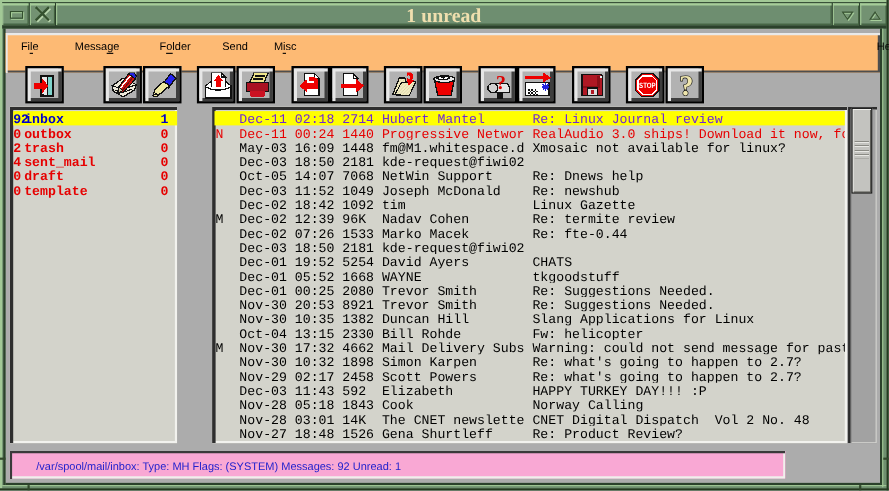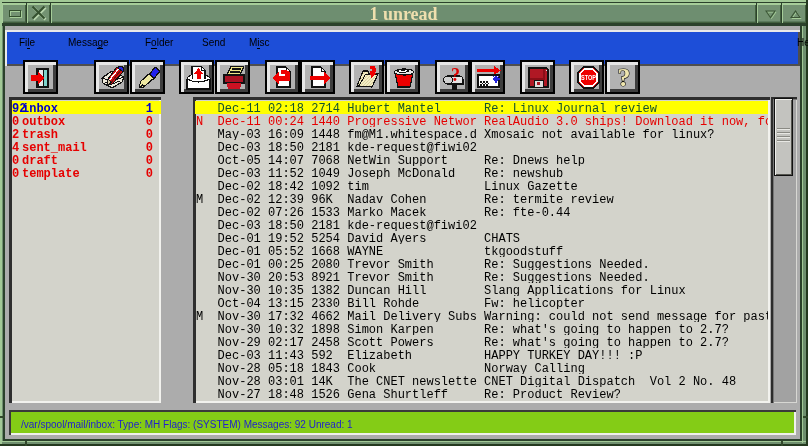--- a/index.html
+++ b/index.html
@@ -31,21 +31,21 @@
 #client{left:5px;top:26px;width:795px;height:413px;background:#acacac;}
 #fr-l-dark{left:3px;top:26px;width:2px;height:415px;background:#2b412b;}
 #fr-r-dark{left:800px;top:26px;width:2px;height:415px;background:#2b412b;}
 #fr-r-lite{left:802px;top:26px;width:1px;height:417px;background:#a2c996;}
 #fr-b-dark{left:5px;top:439px;width:795px;height:2px;background:#2b412b;}
 #fr-b-lite{left:2px;top:441px;width:804px;height:1px;background:#a2c996;}
 
 .notch{background:#31482b;}
 
 
-#menubar{left:5px;top:30px;width:795px;height:36px;background:#1d4ed8;
+#menubar{left:5px;top:30px;width:795px;height:36px;background:#fdba74;
   box-shadow:inset 2px 2px 0 #e9e9e9, inset -2px -2px 0 #4e4e4e;}
 .mi{position:absolute;top:0;height:24px;line-height:26px;font-size:10px;color:#000;}
 .mi u{text-decoration:none;border-bottom:1px solid #000;padding-bottom:0px;}
 
 
 .tbtn{position:absolute;top:60px;width:35px;height:34px;background:#b2b2b2;border:2px solid #000;
   box-sizing:border-box;box-shadow:inset 3px 3px 0 #e6e6e6, inset -3px -3px 0 #3e3e3e;}
 .tbtn svg{position:absolute;left:5px;top:4px;}
 
 
@@ -55,35 +55,35 @@
 #flist{position:absolute;left:3px;top:4px;width:176px;}
 #mlist{position:absolute;left:2px;top:4px;width:573px;}
 .frow{position:relative;height:10px;padding-top:3px;font-family:"Liberation Mono",monospace;font-weight:bold;
   font-size:12px;line-height:11px;color:#e60000;white-space:pre;}
 .frow .fn{position:absolute;left:10px;}
 .frow .c1{position:absolute;width:114px;left:0;text-align:left;font-family:Liberation Mono, monospace;}
 .frow .c2{position:absolute;width:141px;left:0;text-align:right;}
 .frow.fsel{background:#ffff00;color:#0000cc;}
 .mrow{height:10px;padding-top:3px;padding-left:1px;font-family:"Liberation Mono",monospace;font-size:12px;line-height:11px;
   color:#000;white-space:pre;overflow:hidden;}
-.mrow.sel{background:#ffff00;color:#14532d;}
+.mrow.sel{background:#ffff00;color:#6d28d9;}
 .mrow.new{color:#e60000;}
 
 
 #sbar{left:771px;top:97px;width:26px;height:306px;background:#a2a2a2;
   box-shadow:inset 2px 2px 0 #2c2c2c, inset 3px 3px 0 #777, inset -1px -1px 0 #d7d7d3;}
 #sthumb{left:774px;top:98px;width:19px;height:78px;background:#c3c3bf;border:1px solid #111;
   box-sizing:border-box;box-shadow:inset 1px 1px 0 #ededea, inset -1px -1px 0 #55554f;}
 #sgrip{left:777px;top:128px;width:13px;height:16px;
   background:repeating-linear-gradient(to bottom,#8a8a84 0px,#8a8a84 1px,#e8e8e4 1px,#e8e8e4 2px,#c3c3bf 2px,#c3c3bf 4px);}
 
 
-#status{left:9px;top:410px;width:787px;height:25px;background:#84cc16;
+#status{left:9px;top:410px;width:705px;height:25px;background:#f9a8d4;
   box-shadow:inset 2px 2px 0 #3a3a3a, inset 1px 1px 0 #777, inset -2px -2px 0 #f0f0ec;
-  font-size:10px;line-height:30px;color:#2222cc;padding-left:12px;box-sizing:border-box;}
+  font-size:10px;line-height:30px;color:#2222cc;padding-left:24px;box-sizing:border-box;}
 </style></head>
 <body>
 <div class="abs" id="client"></div>
 <div class="abs" id="topline"></div>
 <div class="abs" id="leftline"></div>
 
 <div class="abs" id="tsep"></div>
 <div class="abs tpiece" id="tb1"></div>
 <div class="abs tpiece" id="tb2"></div>
 <div class="abs tpiece" id="ttl"></div>

